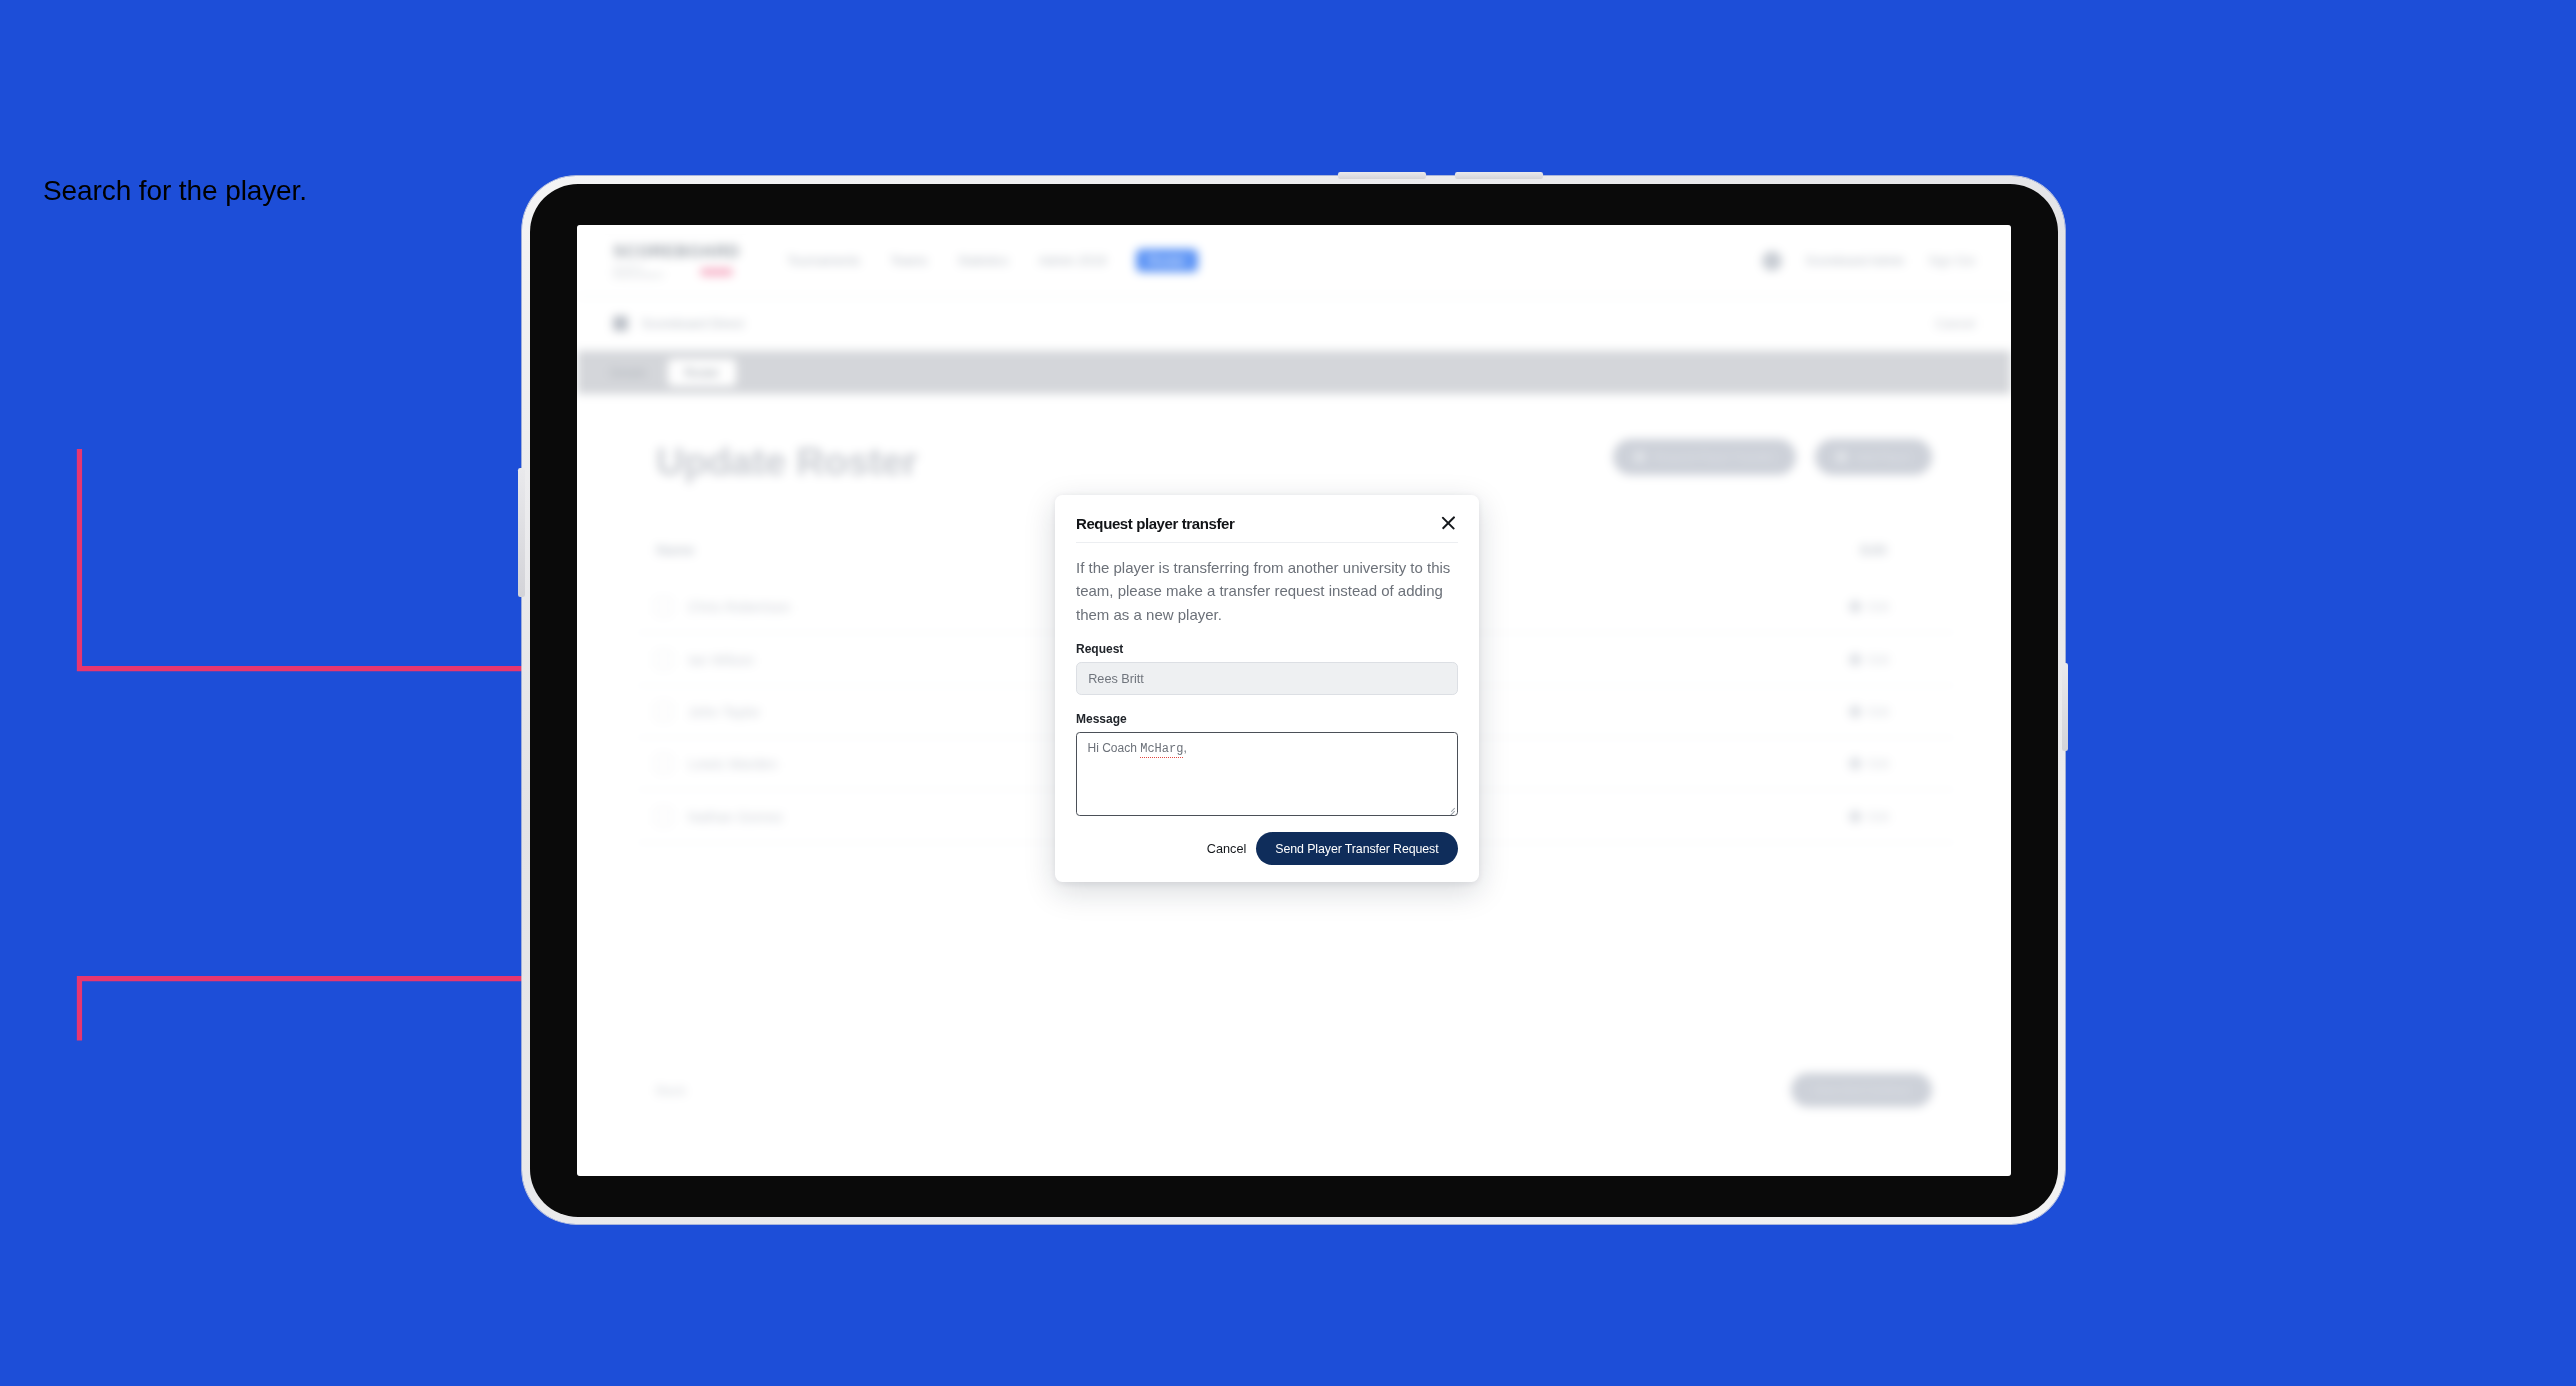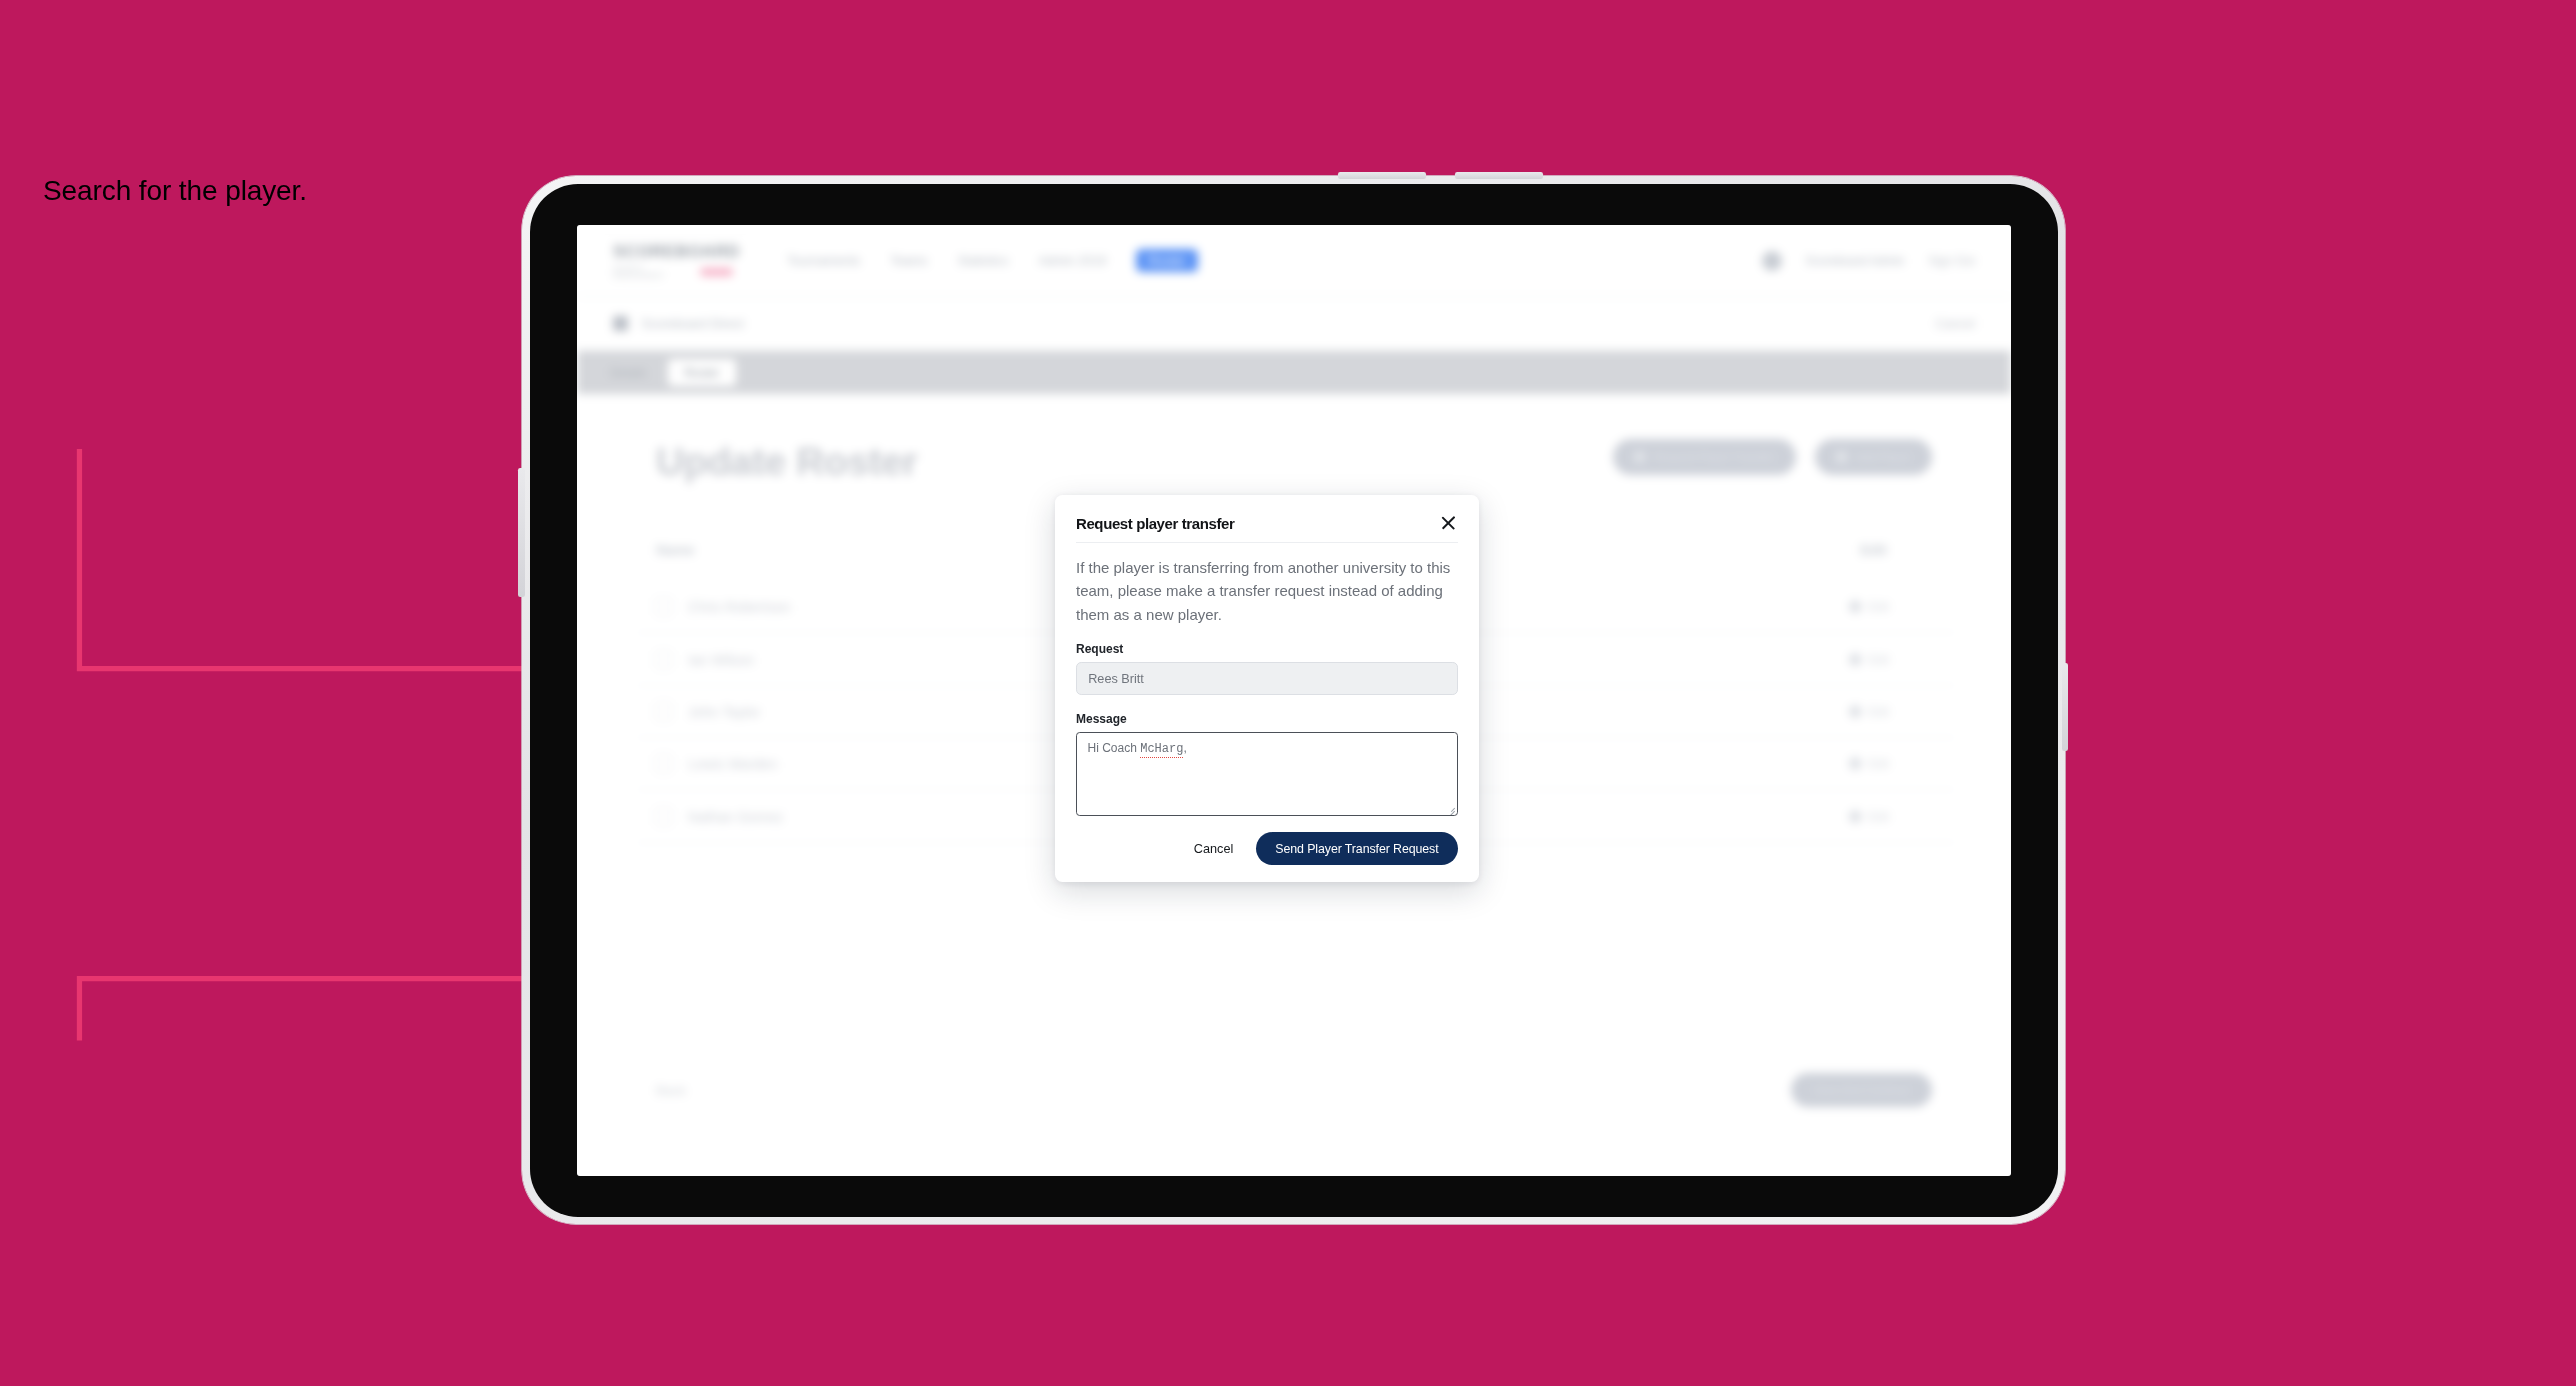--- a/index.html
+++ b/index.html
@@ -9,21 +9,21 @@
     height: 1386px;
     background: #ffffff;
     font-family: "Liberation Sans", sans-serif;
     overflow: hidden;
   }
 
   #stage {
     position: relative;
     width: 2576px;
     height: 1386px;
-    background: #be185d;
+    background: #1d4ed8;
   }
 
   
   .annotation {
     position: absolute;
     color: #000000;
     font-family: "Liberation Sans", sans-serif;
     font-size: 28px;
     line-height: 1.44;
     letter-spacing: -0.1px;
@@ -302,21 +302,21 @@
   }
   .resize-grip i {
     position: absolute; right: 0; height: 0.7px; background: #9aa0a8;
     display: block;
   }
   .resize-grip i:nth-child(1) { bottom: 1.5px; width: 7.5px; transform: rotate(-45deg); transform-origin: right bottom;}
   .resize-grip i:nth-child(2) { bottom: 4.5px; width: 4.5px; transform: rotate(-45deg); transform-origin: right bottom;}
 
   .modal-foot {
     margin-top: 16.5px;
-    display: flex; align-items: center; justify-content: flex-end; gap: 18px;
+    display: flex; align-items: center; justify-content: flex-end; gap: 5px;
   }
   .btn-cancel {
     font-size: 12.7px; color: #15181c; background: none;
     border: none; cursor: pointer; padding: 6px 4.5px;
     font-family: "Liberation Sans", sans-serif;
   }
   .btn-send {
     background: #0f2d5b; color: #ffffff;
     font-size: 12.4px; font-weight: 500;
     border: none; border-radius: 18px;

